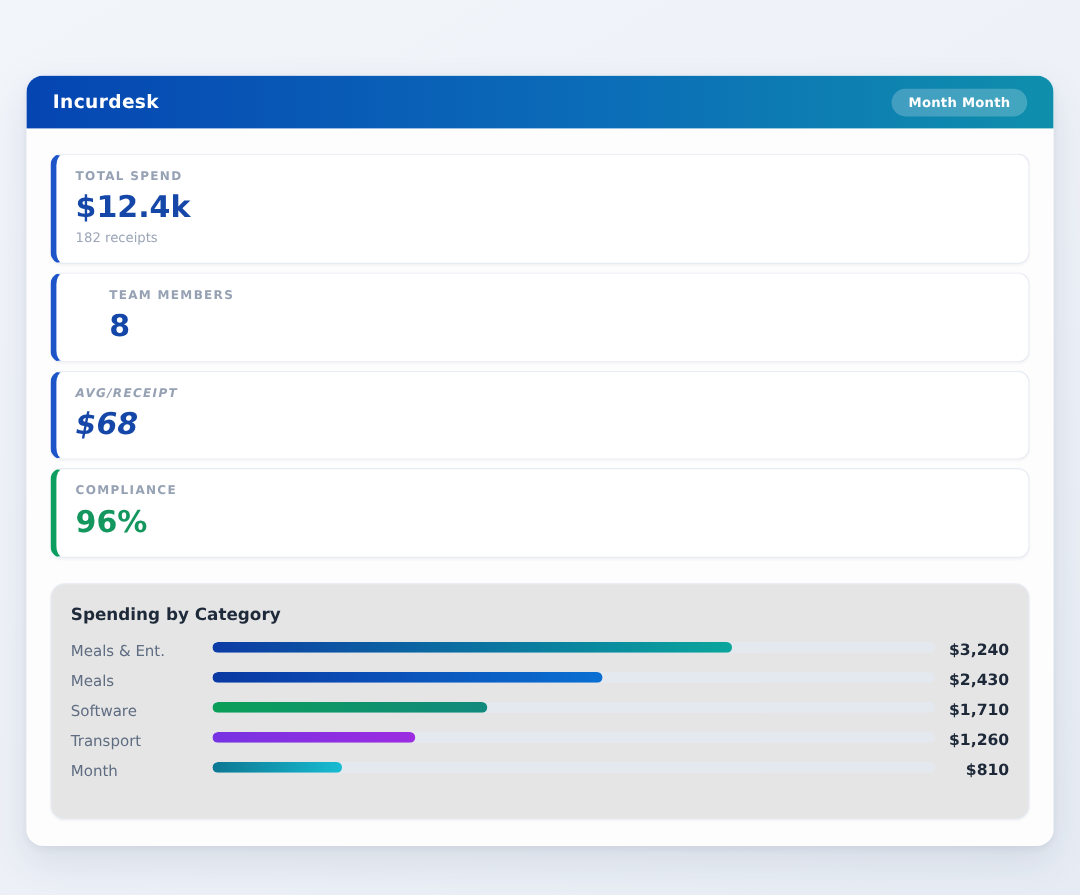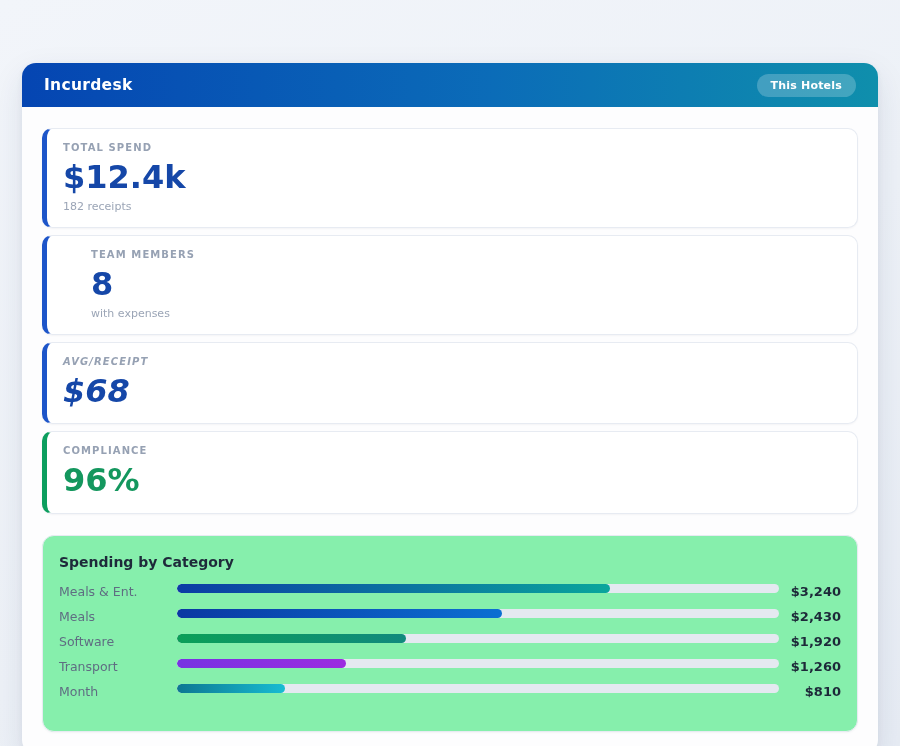--- a/index.html
+++ b/index.html
@@ -27,25 +27,25 @@
   .content { padding:21px 20px 22px; }
   .stat-card {
     background:#fff; border:1px solid #e7ebf2; border-left-width:5px;
     border-radius:10px; padding:13px 16px 14px; margin-bottom:7px;
     box-shadow:0 1px 2px rgba(16,24,40,.04);
   }
   .stat-label {
     color:#96a1b3; font-size:10px; font-weight:bold;
     letter-spacing:1.1px; text-transform:uppercase;
   }
-  .stat-value { font-size:32px; font-weight:bold; margin-top:6px; line-height:1.15; }
+  .stat-value { font-size:25px; font-weight:bold; margin-top:6px; line-height:1.15; }
   .stat-sub { color:#9ba5b6; font-size:11px; margin-top:4px; }
   .stat-sub:empty { display:none; }
   .chart-card {
-    background:#86efac; border:1px solid #e7ebf2; border-radius:12px;
+    background:#e5e5e5; border:1px solid #e7ebf2; border-radius:12px;
     margin-top:21px; padding:18px 16px 22px;
     box-shadow:0 1px 2px rgba(16,24,40,.04);
   }
   .chart-title { color:#1e2a3a; font-size:14px; font-weight:bold; margin-bottom:14px; }
   .chart-row { display:flex; height:25px; }
   .row-label { width:118px; color:#5f6d82; font-size:12.5px; flex:0 0 auto; }
   .bar-track {
     flex:1; height:9px; background:#e4e9f0; border-radius:5px;
     margin-right:9px; overflow:hidden; position:relative;
   }
@@ -53,35 +53,34 @@
   .row-value { min-width:53px; text-align:right; color:#1d2939; font-size:13px; font-weight:bold; }
 </style>
 </head>
 <body>
 
 <div class="page">
   <div class="app">
 
     <div class="header" style="background: linear-gradient(90deg, rgb(5, 69, 178) 0%, rgb(11, 108, 184) 55%, rgb(15, 143, 172) 100%);">
       <div class="app-title">Incurdesk</div>
-      <div class="badge">This Hotels</div>
+      <div class="badge">Month Month</div>
     </div>
 
     <div class="content">
 
       <div class="stat-card" style="border-left-color: rgb(29, 85, 201);">
         <div class="stat-label">TOTAL SPEND</div>
         <div class="stat-value" style="color: rgb(21, 71, 168);">$12.4k</div>
         <div class="stat-sub">182 receipts</div>
       </div>
 
       <div class="stat-card" style="border-left-color: rgb(29, 85, 201); padding-left: 44px;">
         <div class="stat-label">TEAM MEMBERS</div>
         <div class="stat-value" style="color: rgb(21, 71, 168);">8</div>
-        <div class="stat-sub">with expenses</div>
       </div>
 
       <div class="stat-card" style="border-left-color: rgb(29, 85, 201); font-style: italic;">
         <div class="stat-label">AVG/RECEIPT</div>
         <div class="stat-value" style="color: rgb(21, 71, 168);">$68</div>
 
       </div>
 
       <div class="stat-card" style="border-left-color: rgb(12, 158, 94);">
         <div class="stat-label">COMPLIANCE</div>
@@ -104,21 +103,21 @@
               <div class="bar-track" style="background: rgb(228, 233, 240);">
                 <div class="bar-fill" style="width: 54%; background: linear-gradient(90deg, rgb(10, 56, 162), rgb(11, 111, 210));"></div>
               </div>
               <span class="row-value">$2,430</span>
             </div>
             <div class="chart-row">
               <span class="row-label">Software</span>
               <div class="bar-track" style="background: rgb(228, 233, 240);">
                 <div class="bar-fill" style="width: 38%; background: linear-gradient(90deg, rgb(11, 159, 88), rgb(17, 137, 125));"></div>
               </div>
-              <span class="row-value">$1,920</span>
+              <span class="row-value">$1,710</span>
             </div>
             <div class="chart-row">
               <span class="row-label">Transport</span>
               <div class="bar-track" style="background: rgb(228, 233, 240);">
                 <div class="bar-fill" style="width: 28%; background: linear-gradient(90deg, rgb(119, 51, 226), rgb(156, 44, 224));"></div>
               </div>
               <span class="row-value">$1,260</span>
             </div>
             <div class="chart-row">
               <span class="row-label">Month</span>

